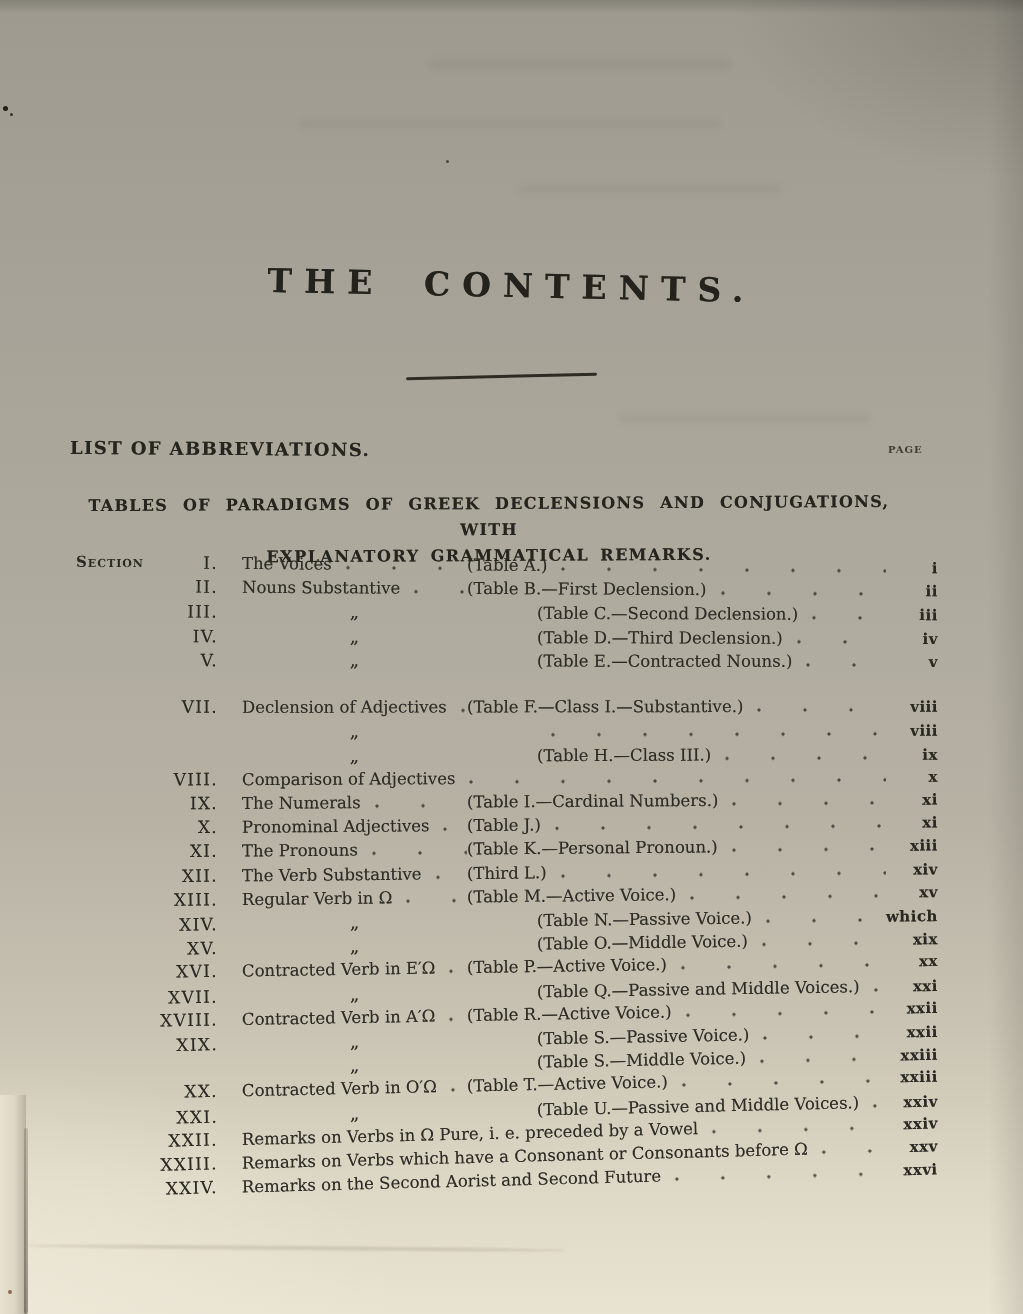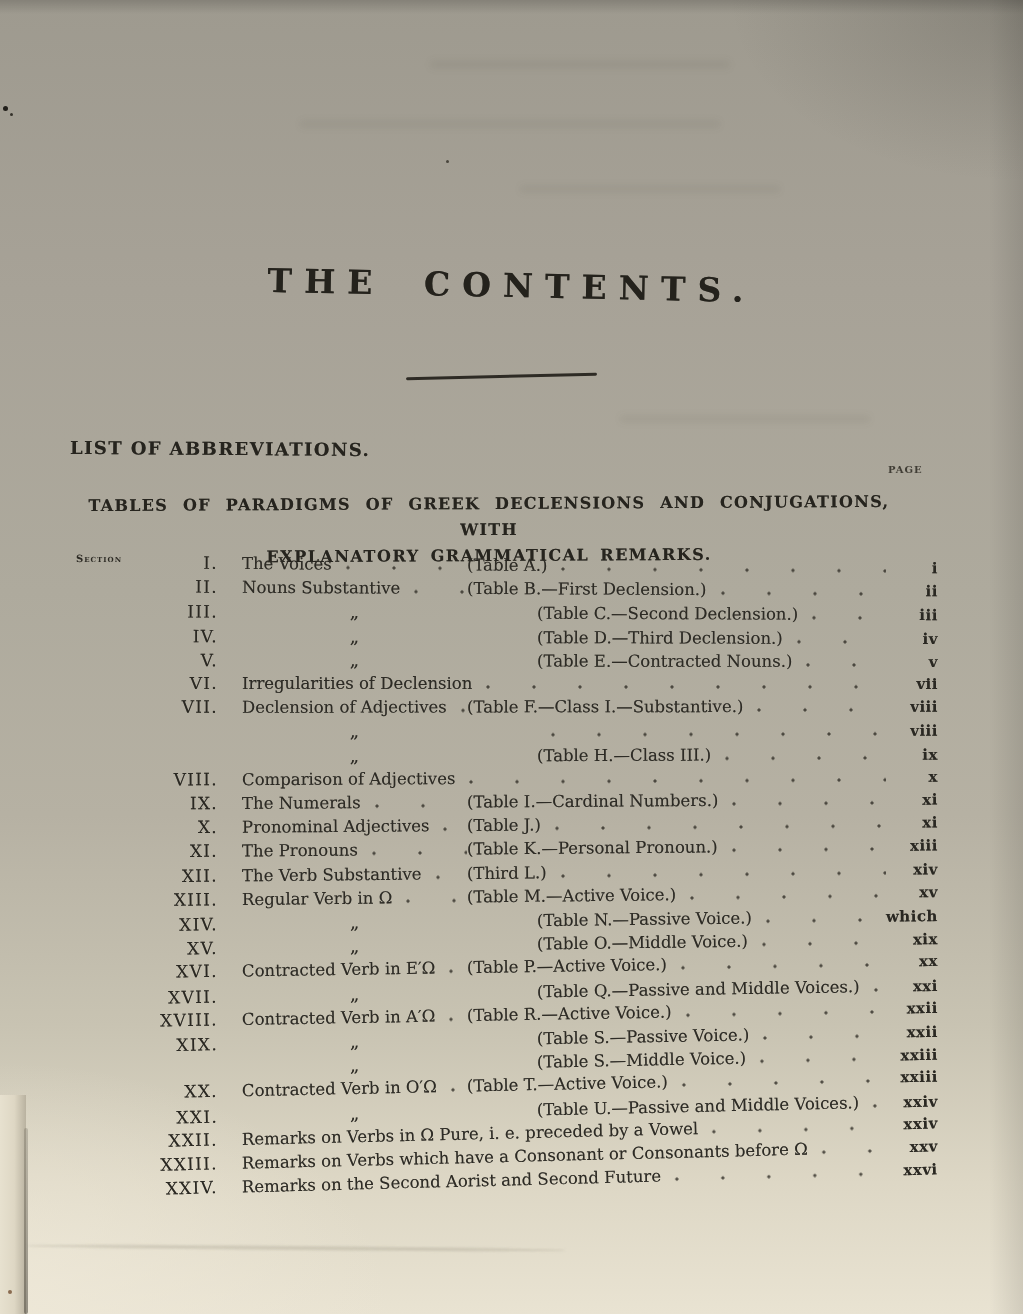--- a/index.html
+++ b/index.html
@@ -44,33 +44,33 @@
   .title-rule{
     position:absolute;left:406px;top:375px;width:191px;height:3px;
     background:#2e2b25;transform:rotate(-1.4deg);border-radius:2px;
   }
   .abbrev-heading{
     position:absolute;left:70px;top:438px;
     font-size:18px;font-weight:bold;color:#26241e;letter-spacing:1.4px;
     transform:rotate(.4deg);text-shadow:0 0 .5px rgba(38,36,30,.5);
   }
   .page-col-label{
-    position:absolute;left:888px;top:464px;
+    position:absolute;left:888px;top:444px;
     font-size:10px;font-weight:bold;color:#403d35;letter-spacing:1px;
   }
   .tables-heading{
     position:absolute;left:66px;top:491px;width:846px;
     text-align:center;color:#26241e;font-weight:bold;
     transform:rotate(-.3deg);text-shadow:0 0 .5px rgba(38,36,30,.5);
   }
   .tables-heading .l1{font-size:16px;letter-spacing:1.3px;word-spacing:8px;line-height:26px;}
   .tables-heading .l2{font-size:16px;letter-spacing:1.5px;word-spacing:4px;line-height:26px;}
   .section-label{
     position:absolute;left:76px;top:553px;
-    font-variant:small-caps;font-weight:bold;font-size:10px;color:#2c2a24;
+    font-variant:small-caps;font-weight:bold;font-size:15px;color:#2c2a24;
     letter-spacing:1px;transform:rotate(.3deg);
   }
 
   .toc-list{position:absolute;left:0;top:0;width:1023px;height:1314px;}
   .toc-row{
     position:absolute;left:70px;width:868px;height:22px;
     display:flex;align-items:baseline;
     font-size:16.5px;color:#2d2b25;
     text-shadow:0 0 .5px rgba(45,43,37,.45);
     white-space:nowrap;
@@ -172,29 +172,20 @@
   <div class="toc-row ditto" style="top: 648.8px; transform: rotate(0.07deg); transform-origin: 0px 50%;">
     <span class="cell-num">V.</span>
     <span class="cell-title">
           <span class="ttext">„</span>
         </span>
     <span class="cell-table">(Table E.—Contracted Nouns.)</span>
     <span class="leader"></span>
     <span class="cell-page">v</span>
   </div>
 
-  <div class="toc-row no-table" style="top: 673px; transform: rotate(-0.01deg); transform-origin: 0px 50%;">
-    <span class="cell-num">VI.</span>
-    <span class="cell-title">
-          <span class="ttext">Irregularities of Declension</span>
-        </span>
-
-    <span class="leader"></span>
-    <span class="cell-page">vii</span>
-  </div>
 
   <div class="toc-row" style="top: 697.2px; transform: rotate(-0.08deg); transform-origin: 0px 50%;">
     <span class="cell-num">VII.</span>
     <span class="cell-title">
           <span class="ttext">Declension of Adjectives</span>
           <span class="tdots"></span>
         </span>
     <span class="cell-table">(Table F.—Class I.—Substantive.)</span>
     <span class="leader"></span>
     <span class="cell-page">viii</span>

